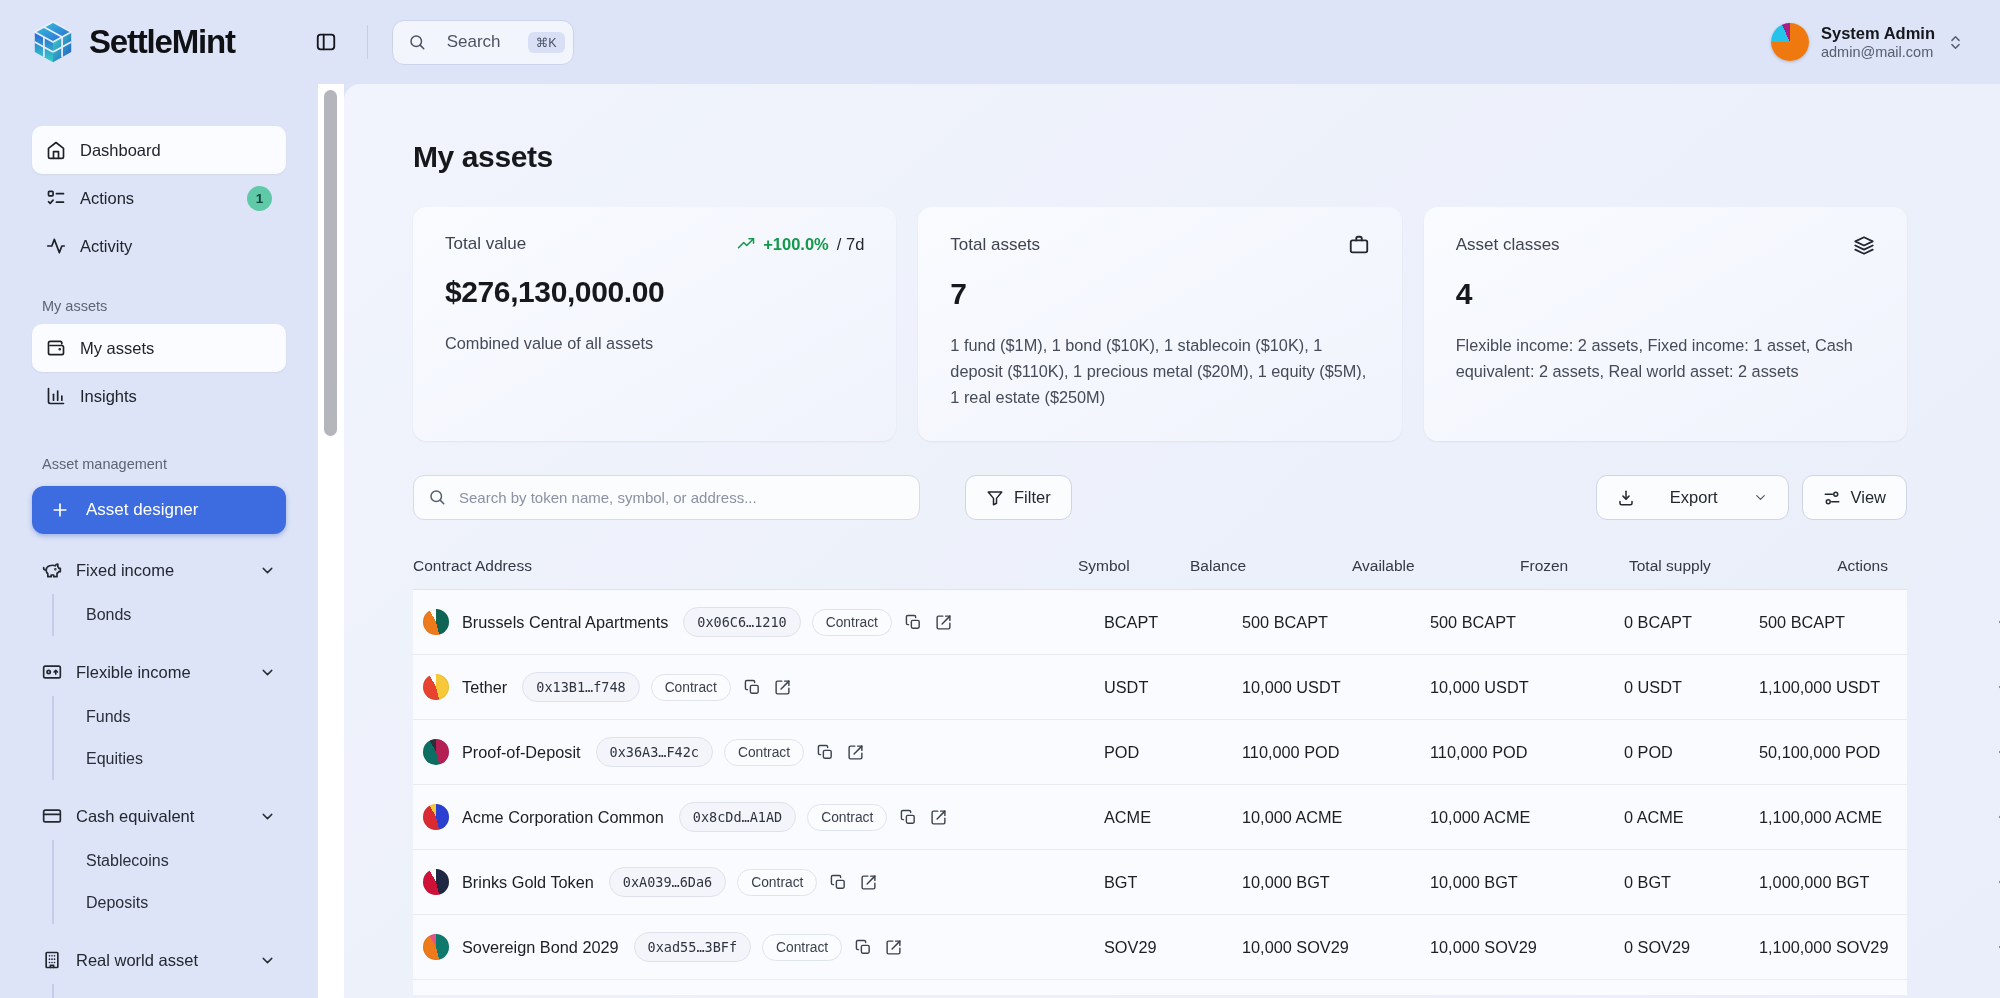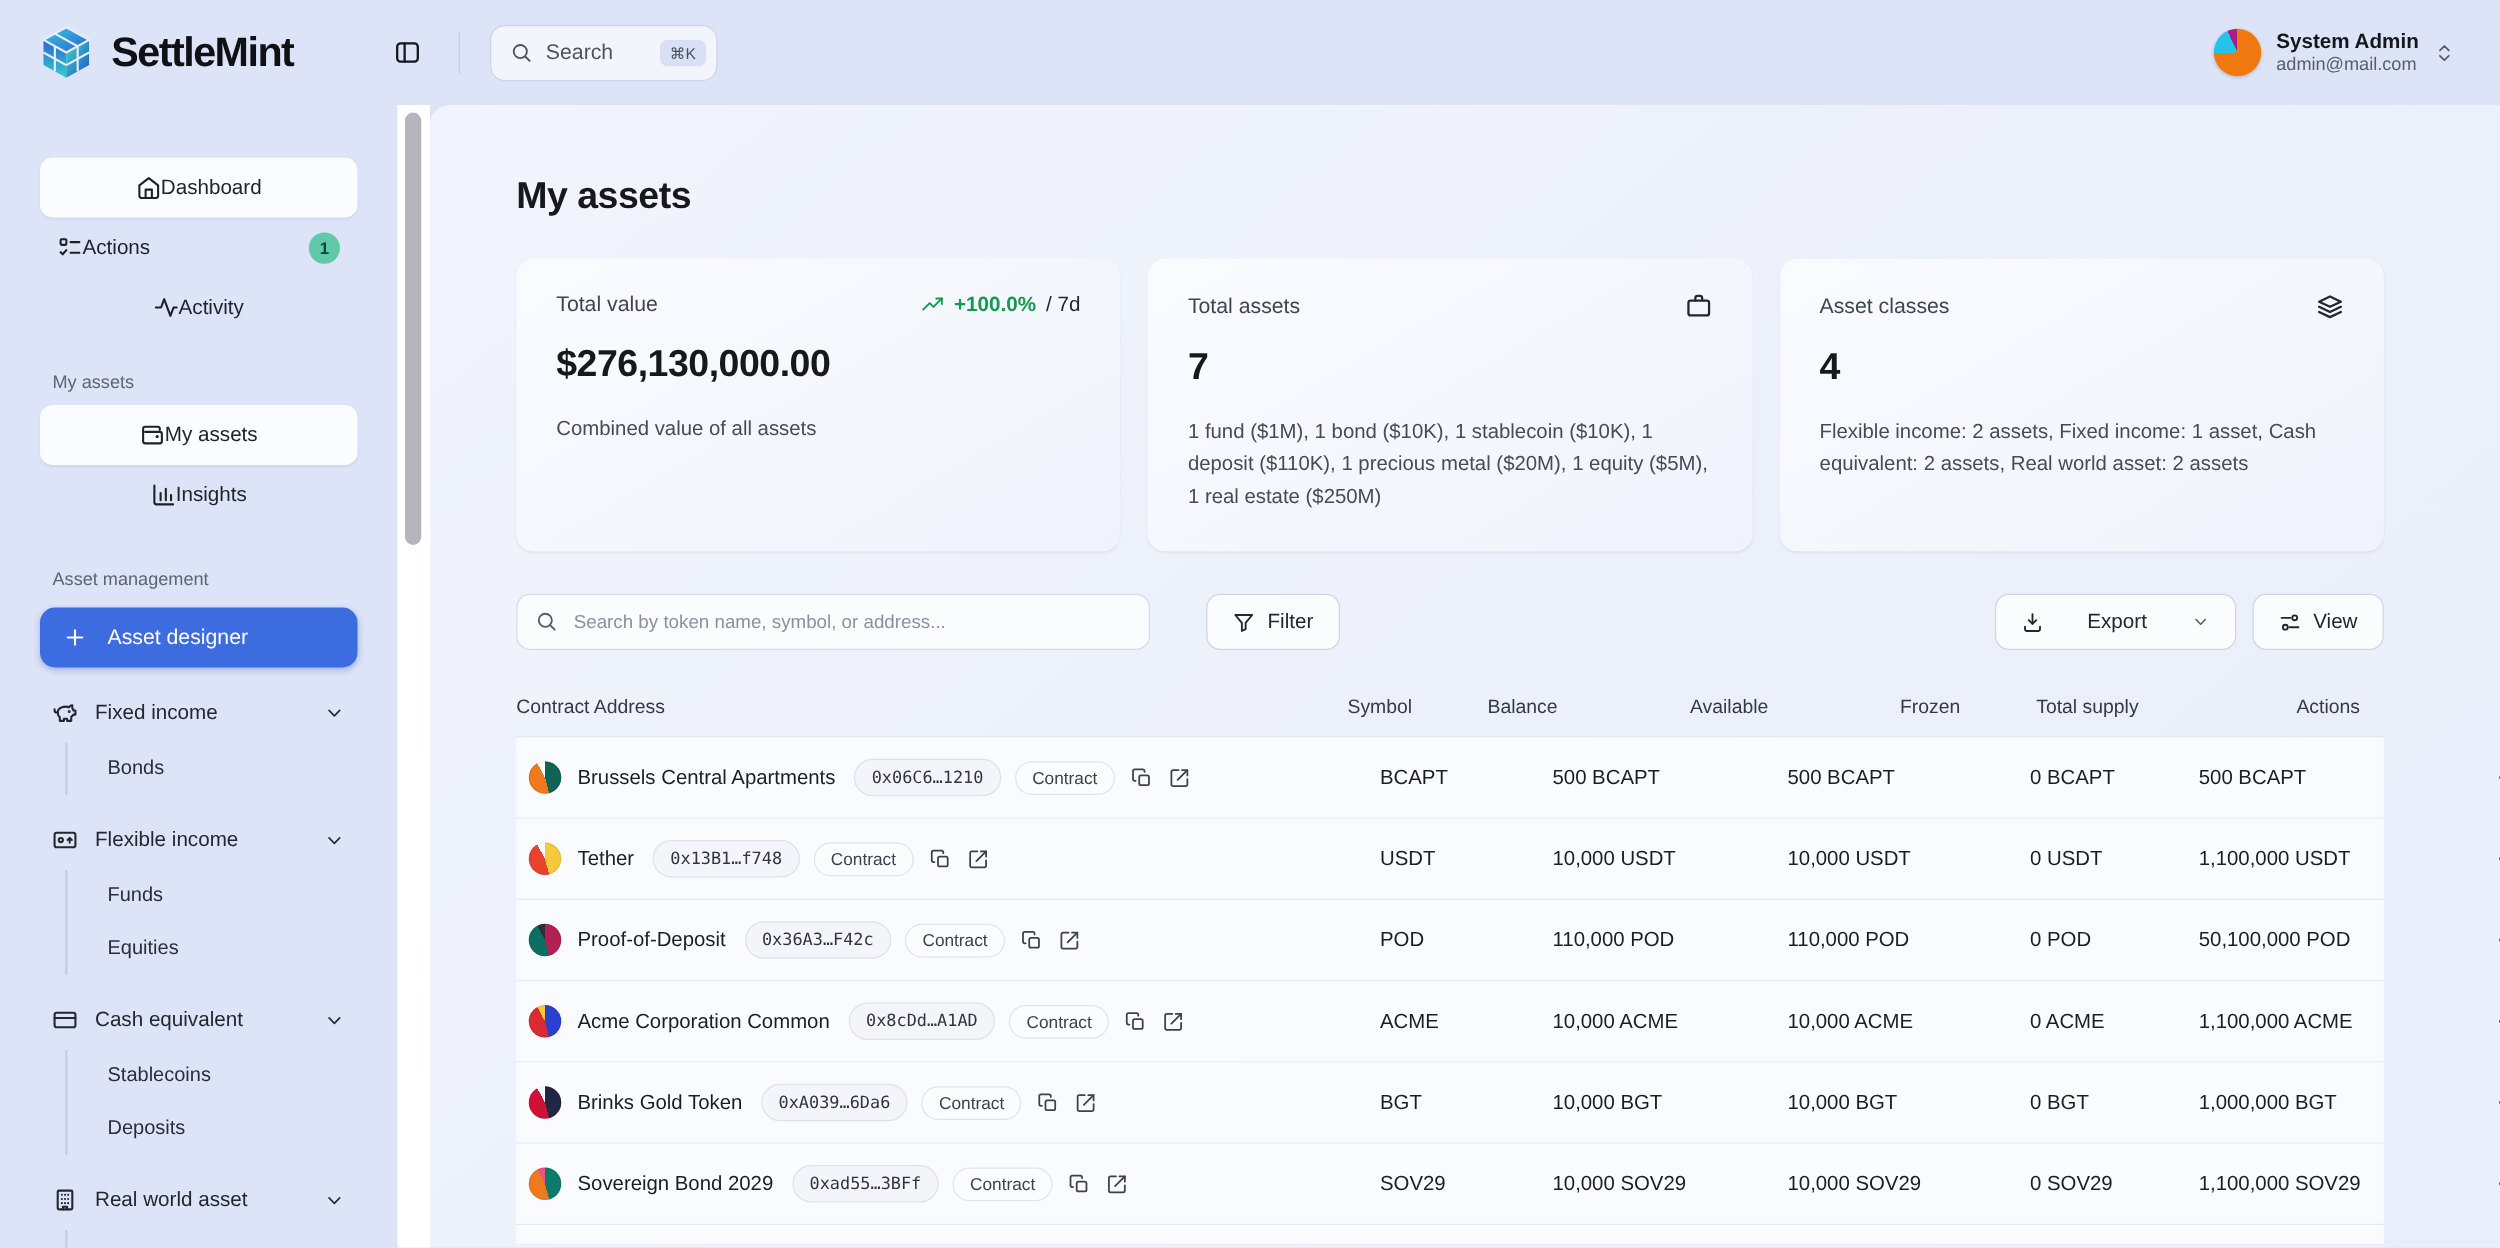--- a/index.html
+++ b/index.html
@@ -12,37 +12,37 @@
   .i17 { width:17px; height:17px; }
   .i18 { width:18px; height:18px; }
   .i22 { width:22px; height:22px; }
 
   
   .topbar { position:absolute; left:0; top:0; width:2000px; height:84px; display:flex; align-items:center; }
   .brand { display:flex; align-items:center; gap:13px; margin-left:30px; cursor:pointer; }
   .brand-name { font-size:33px; font-weight:800; letter-spacing:-1.2px; color:#101114; }
   .tb-toggle { margin-left:74px; color:#15171c; background:none; border:none; padding:6px; border-radius:8px; cursor:pointer; }
   .tb-div { width:1px; height:34px; background:#c6cde4; margin:0 24px; }
-  .search-pill { display:flex; align-items:center; gap:11px; width:182px; height:45px; padding:0 8px 0 15px;
+  .search-pill { display:flex; align-items:center; gap:21px; width:182px; height:45px; padding:0 8px 0 15px;
     background:rgba(255,255,255,.62); border:1px solid #ccd4ec; border-radius:12px; cursor:pointer; color:#4c piano5262; }
   .search-pill { color:#4d5364; }
   .search-pill .lbl { font-size:17px; color:#4d5364; flex:1; text-align:left; }
   .kbd { background:#d9e0f5; border-radius:6px; padding:3px 8px; font-size:12.5px; color:#4a5062; }
   .user { margin-left:auto; margin-right:36px; display:flex; align-items:center; gap:12px; cursor:pointer; }
   .user-avatar { width:38px; height:38px; border-radius:50%;
     background:conic-gradient(from 0deg,#f0790f 0 75%,#24c4ea 75% 93%,#a81d86 93% 100%);
     box-shadow:0 1px 3px rgba(30,40,80,.25); }
   .user-name { font-size:16.5px; font-weight:700; color:#15171c; line-height:1.25; }
   .user-email { font-size:14.5px; color:#565d6d; line-height:1.25; }
   .user-chev { color:#565d6d; }
 
   
   .sidebar { position:absolute; left:0; top:84px; width:318px; bottom:0; padding:42px 32px 0 32px; overflow:hidden; }
-  .snav-item { height:48px; display:flex; align-items:center; gap:0; padding:12px 14px; border-radius:10px;
-    font-size:16.5px; color:#20242c; cursor:pointer;justify-content:center; }
+  .snav-item { height:48px; display:flex; align-items:center; gap:14px; padding:12px 14px; border-radius:10px;
+    font-size:16.5px; color:#20242c; cursor:pointer; }
   .snav-item.active { background:#fbfcff; box-shadow:0 1px 2px rgba(40,50,90,.07); }
   .snav-item .sic { color:#1d2025; }
   .snav-badge { margin-left:auto; min-width:25px; height:25px; border-radius:999px; display:flex; align-items:center; justify-content:center;
     font-size:13.5px; font-weight:700; color:#09443a; }
   .ssection { font-size:14.5px; color:#5d6472; font-weight:500; margin:28px 0 10px 10px; }
   .ssection.mt { margin-top:36px; }
   .designer-btn { margin-top:14px; width:100%; height:48px; border:none; border-radius:12px; display:flex; align-items:center; gap:16px;
     padding:0 18px; font-size:17px; color:#fff; cursor:pointer; font-family:inherit; box-shadow:0 2px 5px rgba(40,80,200,.35); }
   .sgroup-head { margin-top:12px; height:48px; display:flex; align-items:center; gap:14px; padding:0 10px; font-size:16.5px; color:#23272f; cursor:pointer; border-radius:10px; }
   .sgroup-head:first-of-type { margin-top:12px; }

